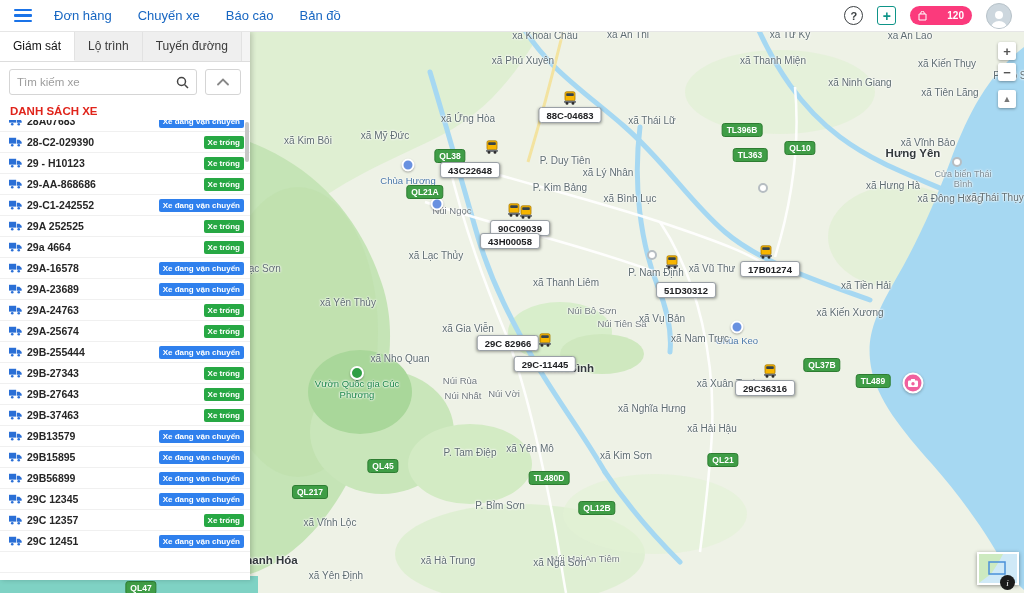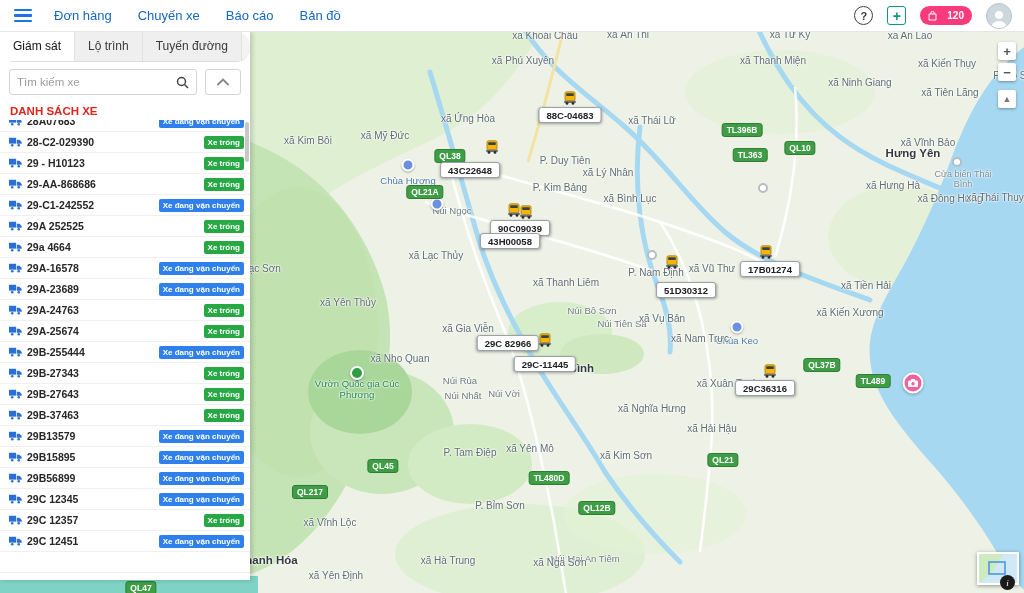--- a/index.html
+++ b/index.html
@@ -7,21 +7,21 @@
 
   
   .navbar { position:absolute; top:0; left:0; width:1024px; height:32px; background:#fff; border-bottom:1px solid #e6e6e6; display:flex; align-items:center; z-index:40; }
   .hamburger { width:40px; height:32px; display:flex; flex-direction:column; justify-content:center; gap:3px; padding-left:14px; cursor:pointer; background:none; border:none; }
   .hamburger span { width:18px; height:2.5px; background:#1a73e8; border-radius:1px; }
   .nav-links { display:flex; align-items:center; gap:26px; margin-left:14px; }
   .nav-links a { color:#1766c2; font-size:13px; text-decoration:none; white-space:nowrap; }
   .nav-right { margin-left:auto; display:flex; align-items:center; gap:14px; padding-right:12px; }
   .icon-help { width:19px; height:19px; border:1.6px solid #3c4043; border-radius:50%; color:#3c4043; font-size:11px; font-weight:bold; display:flex; align-items:center; justify-content:center; background:#fff; cursor:pointer; }
   .icon-add { width:19px; height:19px; border:1.6px solid #0e9488; border-radius:3px; color:#0e9488; font-size:14px; font-weight:bold; display:flex; align-items:center; justify-content:center; background:#fff; cursor:pointer; line-height:1; }
-  .pill-count { height:19px; background:#fb3a7c; border-radius:10px; color:#fff; display:flex; align-items:center; gap:10px; padding:0 8px; font-size:10px; font-weight:bold; cursor:pointer; border:none; }
+  .pill-count { height:19px; background:#fb3a7c; border-radius:10px; color:#fff; display:flex; align-items:center; gap:20px; padding:0 8px; font-size:10px; font-weight:bold; cursor:pointer; border:none; }
   .avatar { width:26px; height:26px; border-radius:50%; background:#cdd7de; display:flex; align-items:flex-end; justify-content:center; overflow:hidden; cursor:pointer; border:1px solid #b7c2c9; }
 
   
   .map-container { position:absolute; top:32px; left:0; width:1024px; height:561px; overflow:hidden; background:#eef2e6; }
   .map-bg { position:absolute; top:0; left:0; }
   .map-overlay { position:absolute; top:0; left:0; width:1024px; height:561px; }
   .map-overlay > * { position:absolute; transform:translate(-50%,-50%); }
   .map-label { font-size:10px; color:#5f6d72; white-space:nowrap; text-shadow:0 0 2px #fff,0 0 2px #fff,0 0 3px #fff; z-index:2; }
   .kind-city { font-size:11.5px; color:#33393c; font-weight:600; }
   .kind-mountain { font-size:9.5px; color:#70797e; }
@@ -38,21 +38,21 @@
 
   .zoom-panel { position:absolute; right:8px; top:10px; display:flex; flex-direction:column; gap:3px; z-index:10; }
   .zoom-btn { width:18px; height:18px; background:#fff; border:none; border-radius:2px; box-shadow:0 1px 3px rgba(0,0,0,.35); color:#555; font-size:13px; font-weight:bold; display:flex; align-items:center; justify-content:center; cursor:pointer; line-height:1; }
   .pan-btn { margin-top:6px; font-size:9px; color:#777; }
   .camera-btn { position:absolute; left:913px; top:351px; transform:translate(-50%,-50%); width:21px; height:21px; border-radius:50%; background:#f0619f; border:2px solid #fff; box-shadow:0 1px 3px rgba(0,0,0,.3); display:flex; align-items:center; justify-content:center; z-index:8; cursor:pointer; }
   .minimap { position:absolute; right:5px; bottom:8px; width:42px; height:33px; background:#fff; padding:2px; box-shadow:0 1px 4px rgba(0,0,0,.4); z-index:9; cursor:pointer; }
   .info-btn { position:absolute; right:9px; bottom:3px; width:15px; height:15px; border-radius:50%; background:#1b1b1b; color:#fff; font-size:9px; font-style:italic; font-family:"Liberation Serif",serif; display:flex; align-items:center; justify-content:center; z-index:11; cursor:pointer; border:none; }
 
   
   .sidebar { position:absolute; top:32px; left:0; width:250px; bottom:13px; background:#fff; z-index:20; display:flex; flex-direction:column; box-shadow:2px 0 5px rgba(0,0,0,.18); }
-  .tabs { display:flex; background:#f4f4f4; border-bottom:1px solid #ddd; height:30px; flex:0 0 30px;border-radius:14px; }
+  .tabs { display:flex; background:#f4f4f4; border-bottom:1px solid #ddd; height:30px; flex:0 0 30px; }
   .tab { padding:0 13px; line-height:29px; font-size:12px; color:#3a3a3a; border-right:1px solid #e2e2e2; background:#efefef; cursor:pointer; white-space:nowrap; }
   .tab.active { background:#fff; color:#111; border-bottom:1px solid #fff; }
   .search-row { display:flex; gap:8px; padding:7px 9px; flex:0 0 40px; align-items:center; }
   .search-box { flex:1; height:26px; border:1px solid #d5d5d5; border-radius:3px; display:flex; align-items:center; padding:0 7px; background:#fff; }
   .search-box input { border:none; outline:none; flex:1; font-size:11.5px; color:#333; min-width:0; font-family:inherit; }
   .search-box input::placeholder { color:#9d9d9d; }
   .collapse-btn { width:36px; height:26px; border:1px solid #d5d5d5; border-radius:3px; background:#fff; display:flex; align-items:center; justify-content:center; cursor:pointer; }
   .list-header { color:#e0241b; font-weight:bold; font-size:11.5px; padding:3px 10px 3px; flex:0 0 18px; }
   .vehicle-list { flex:1; overflow:hidden; position:relative; }
   .vehicle-list-rows { margin-top:-9px; }

